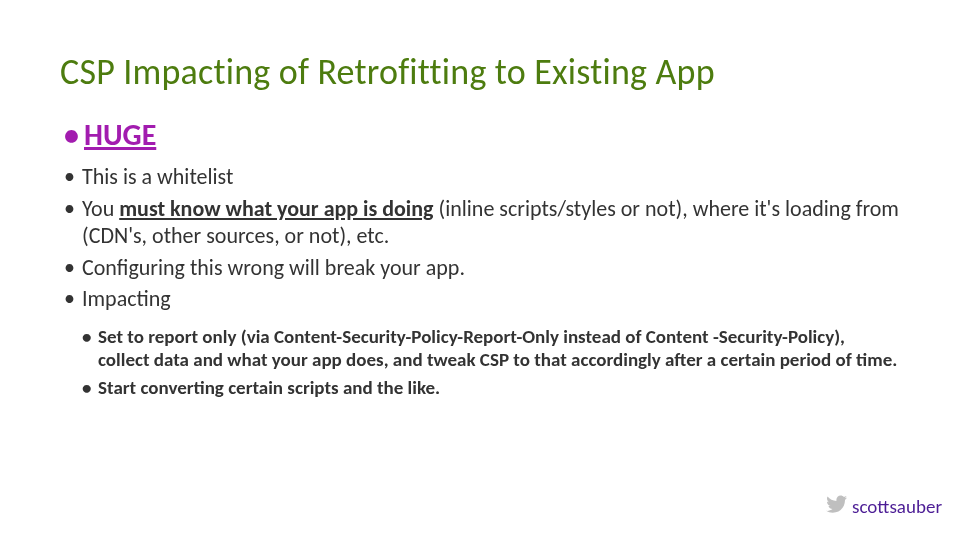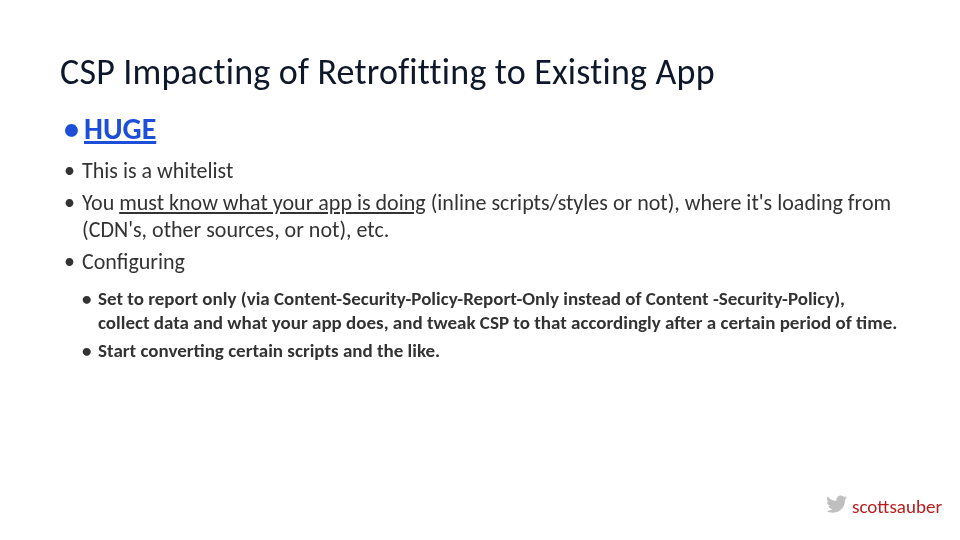--- a/index.html
+++ b/index.html
@@ -7,32 +7,32 @@
   body {
     font-family: Calibri, "Segoe UI", Arial, sans-serif;
     background: #ffffff;
     color: #333333;
     position: relative;
     padding: 50px 60px 30px 60px;
   }
   .title {
     font-size: 36px;
     font-weight: 300;
-    color: #0f172a;
-    margin-bottom: 16px;
+    color: #4d7c0f;
+    margin-bottom: 22px;
     letter-spacing: 0.2px;
   }
   ul.lvl1 {
     list-style: none;
     padding-left: 4px;
   }
   ul.lvl1 > li {
     font-size: 30px;
     font-weight: 700;
-    color: #1d4ed8;
+    color: #a21caf;
     margin-bottom: 10px;
     position: relative;
     padding-left: 20px;
   }
   ul.lvl1 > li::before {
     content: "•";
     position: absolute;
     left: 0;
     top: 0;
     font-weight: 700;
@@ -51,21 +51,21 @@
     margin-bottom: 4px;
     position: relative;
     padding-left: 18px;
   }
   ul.lvl2 > li::before {
     content: "•";
     position: absolute;
     left: 0;
     top: 0;
   }
-  .u { text-decoration: underline; }
+  .u { text-decoration: underline; font-weight: bold; }
 
   ul.lvl3 {
     list-style: none;
     padding-left: 22px;
     margin-top: 12px;
   }
   ul.lvl3 > li {
     font-size: 19px;
     font-weight: 700;
     color: #333;
@@ -81,41 +81,42 @@
     top: 0;
   }
 
   .footer {
     position: absolute;
     right: 18px;
     bottom: 20px;
     display: flex;
     align-items: center;
     gap: 4px;
-    color: #b91c1c;
+    color: #4c1d95;
     font-size: 19px;
     font-weight: 300;
   }
   .footer svg { width: 22px; height: 22px; fill: #bfbfbf; }
 </style>
 </head>
 <body>
 
 <h1 class="title">CSP Impacting of Retrofitting to Existing App</h1>
 
 <ul class="lvl1">
   <li><span>HUGE</span></li>
 </ul>
 
 <ul class="lvl2">
   <li>This is a whitelist</li>
   <li>
     <span>You </span><span class="u">must know what your app is doing</span><span> (inline scripts/styles or not), where it's loading from (CDN's, other sources, or not), etc.</span>
   </li>
-  <li>Configuring</li>
+  <li>Configuring this wrong will break your app.</li>
+  <li>Impacting</li>
 </ul>
 
 <ul class="lvl3">
   <li>Set to report only (via Content-Security-Policy-Report-Only instead of Content -Security-Policy), collect data and what your app does, and tweak CSP to that accordingly after a certain period of time.</li>
   <li>Start converting certain scripts and the like.</li>
 </ul>
 
 <div class="footer">
   <span>
     <svg viewBox="0 0 24 24">

